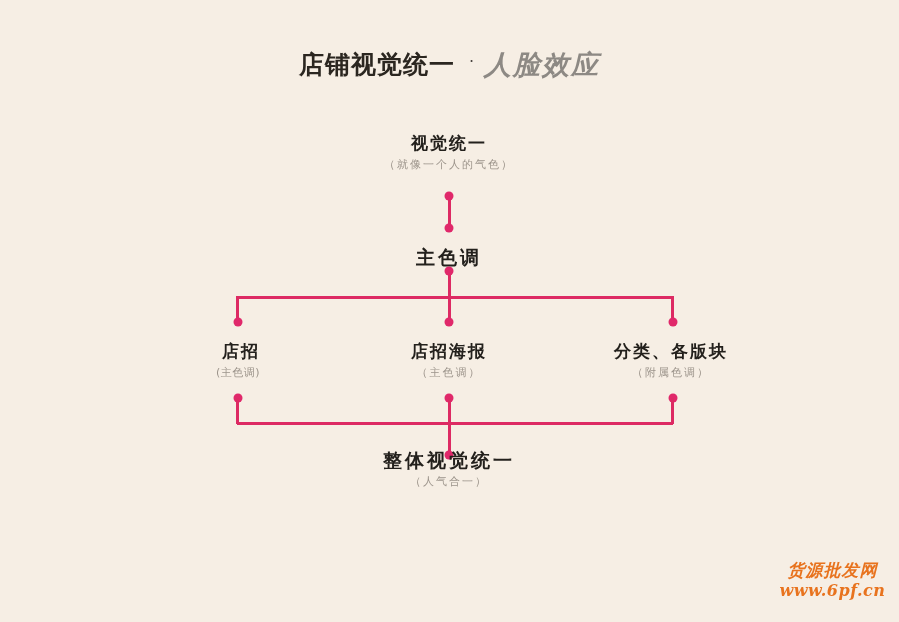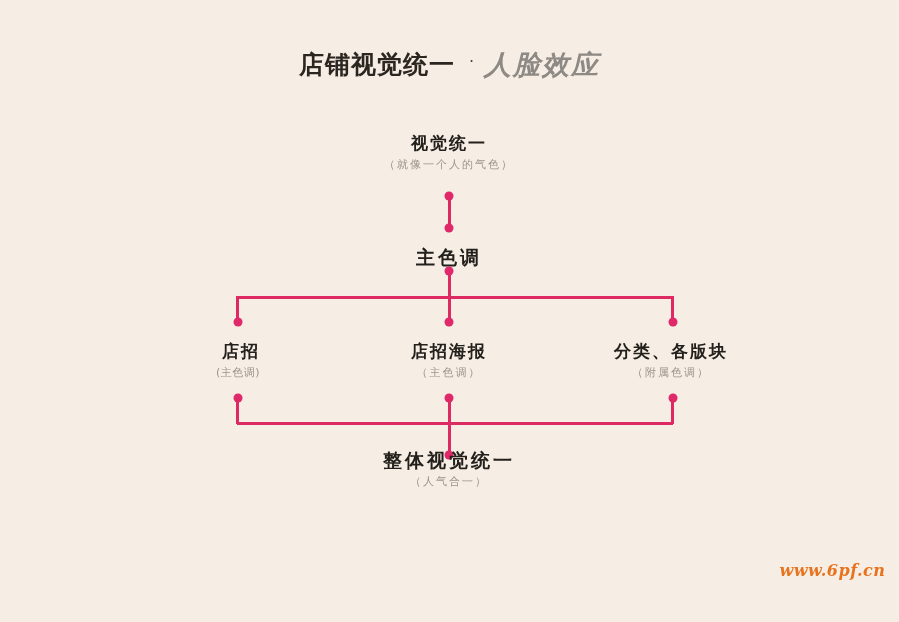--- a/index.html
+++ b/index.html
@@ -189,16 +189,17 @@
 
   <div class="conn v" style="left:447.5px; top:398px; height:57px;"></div>
   <div class="dot" style="left:449px; top:455px;"></div>
 
   <div class="node" style="left:449px; top:449px;">
     <div class="main big">整体视觉统一</div>
     <div class="sub">（人气合一）</div>
   </div>
 
   <div class="watermark">
+    <div class="wm-cn">货源批发网</div>
     <div class="wm-url">www.6pf.cn</div>
   </div>
 
 </div>
 
 </body></html>

